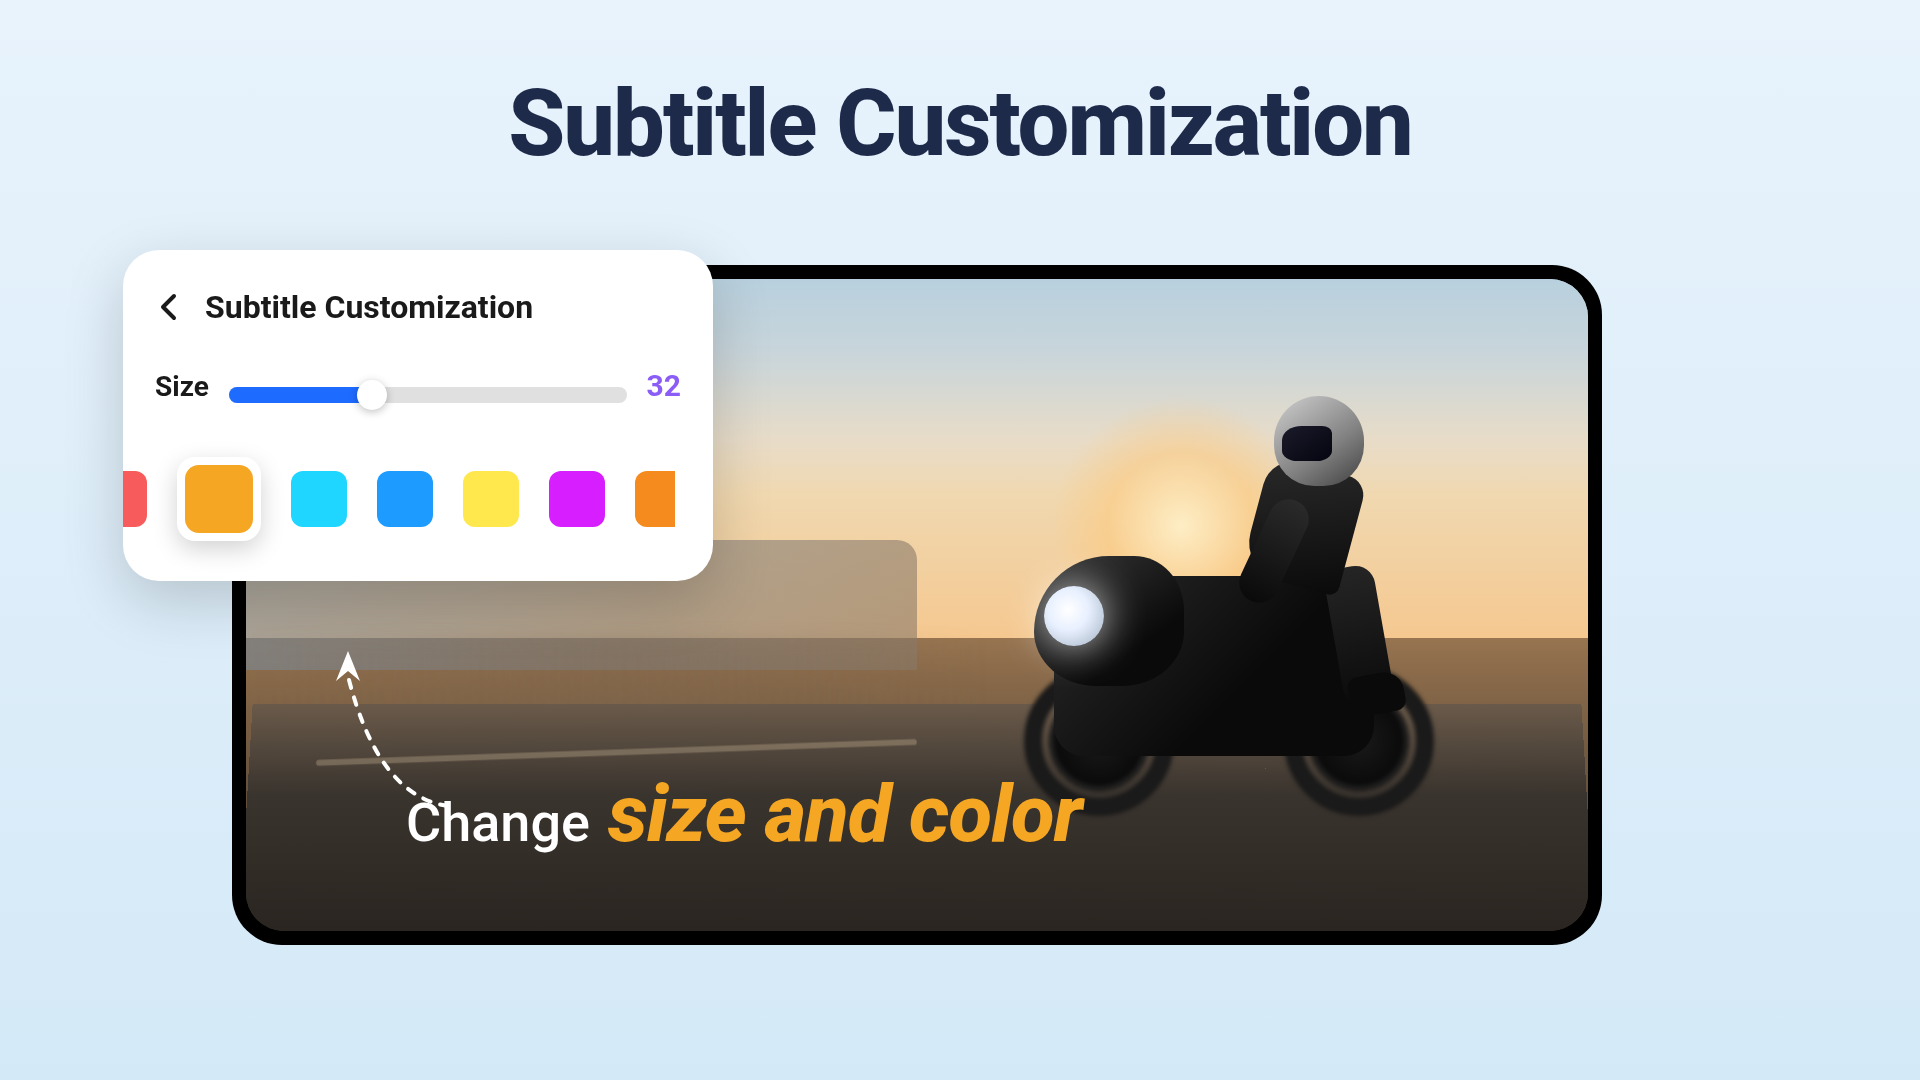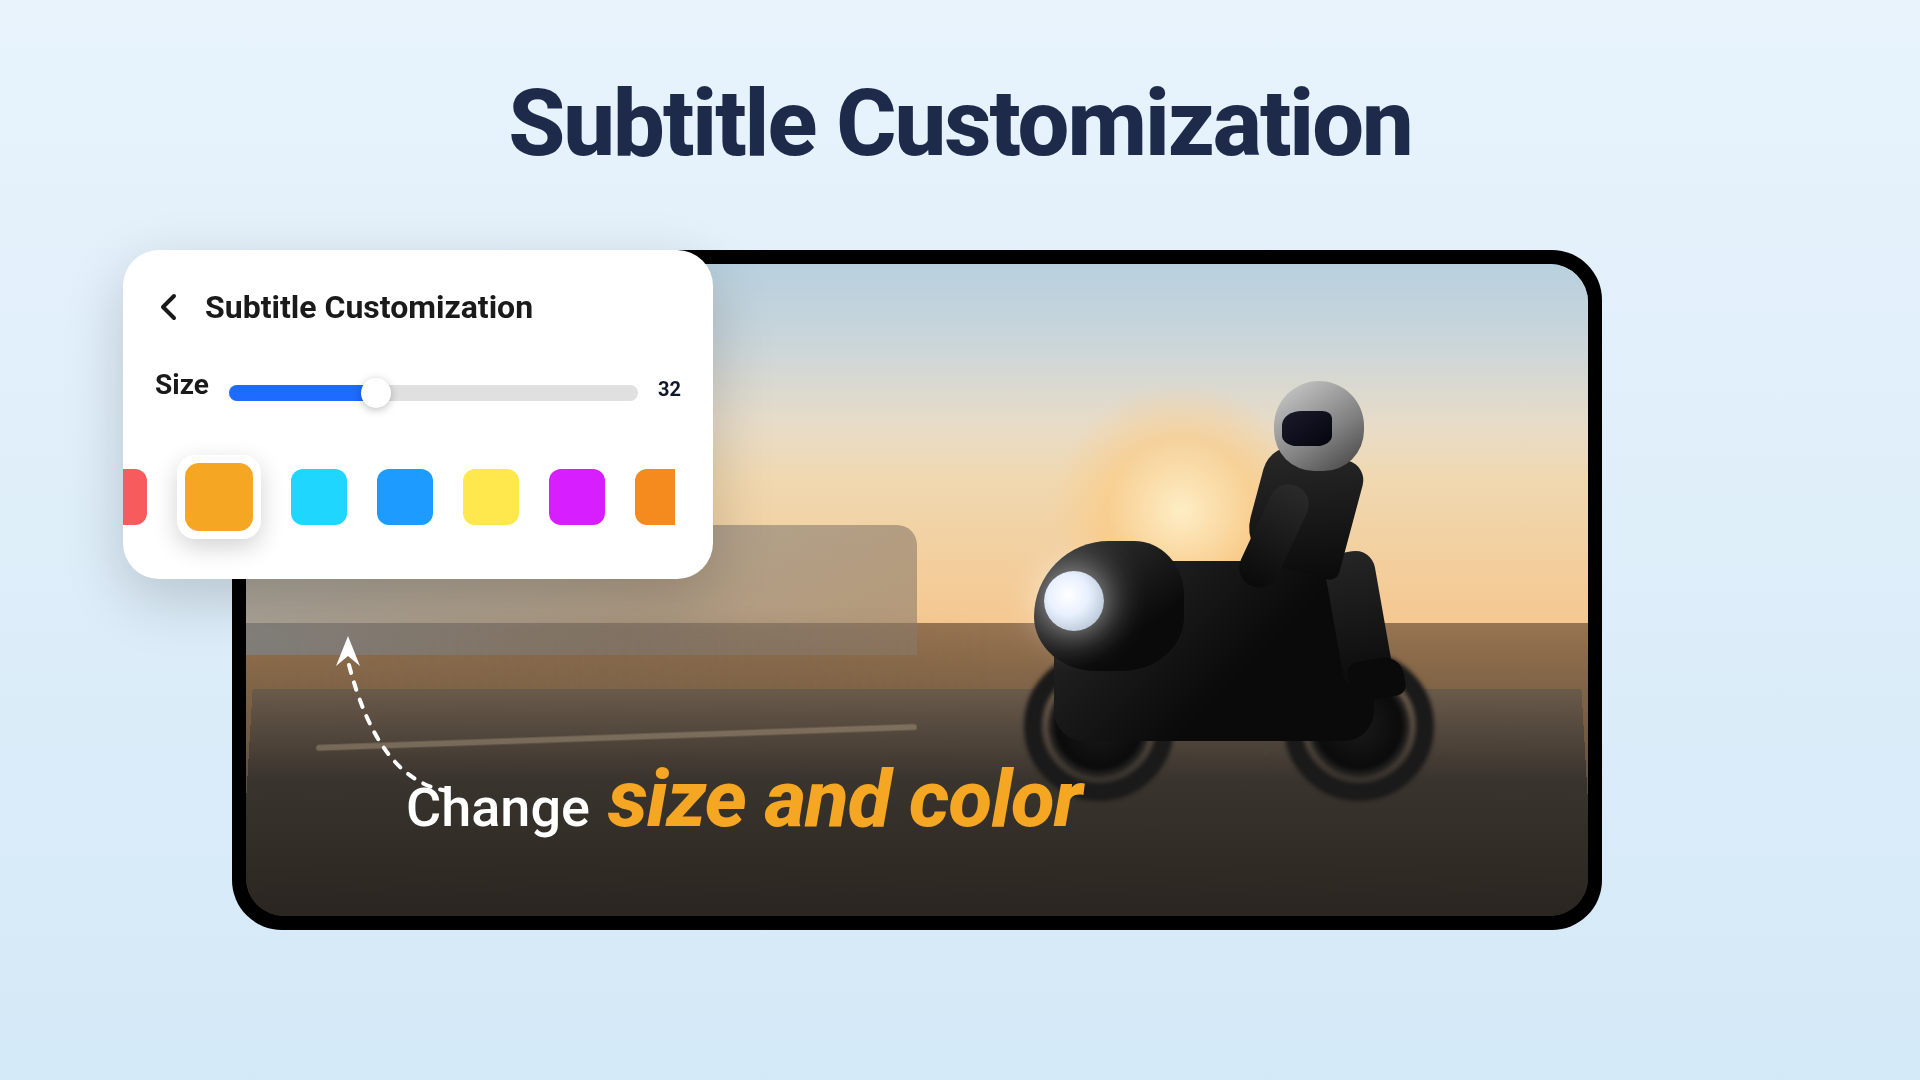--- a/index.html
+++ b/index.html
@@ -16,21 +16,21 @@
     top: 70px;
     left: 50%;
     transform: translateX(-50%);
     font-size: 92px;
     font-weight: 800;
     color: #1e2a4a;
     letter-spacing: -2px;
   }
   .phone-frame {
     position: absolute;
-    top: 250px;
+    top: 265px;
     left: 232px;
     width: 1370px;
     height: 680px;
     background: #000;
     border-radius: 50px;
     padding: 14px;
   }
   .phone-screen {
     width: 100%;
     height: 100%;
@@ -112,21 +112,21 @@
   .panel-title { font-size: 32px; font-weight: 700; color: #1a1a1a; }
 
   .size-row {
     display: flex;
     align-items: flex-end;
     gap: 20px;
     padding: 0 32px;
     margin-bottom: 54px;
   }
   .size-label { font-size: 28px; font-weight: 700; color: #1a1a1a; }
-  .size-value { font-size: 20px; font-weight: 700; color: #0f172a; }
+  .size-value { font-size: 30px; font-weight: 700; color: #8b5cf6; }
   .slider {
     flex: 1;
     height: 16px;
     background: #e0e0e0;
     border-radius: 10px;
     position: relative;
     cursor: pointer;
   }
   .slider-fill {
     position: absolute;

